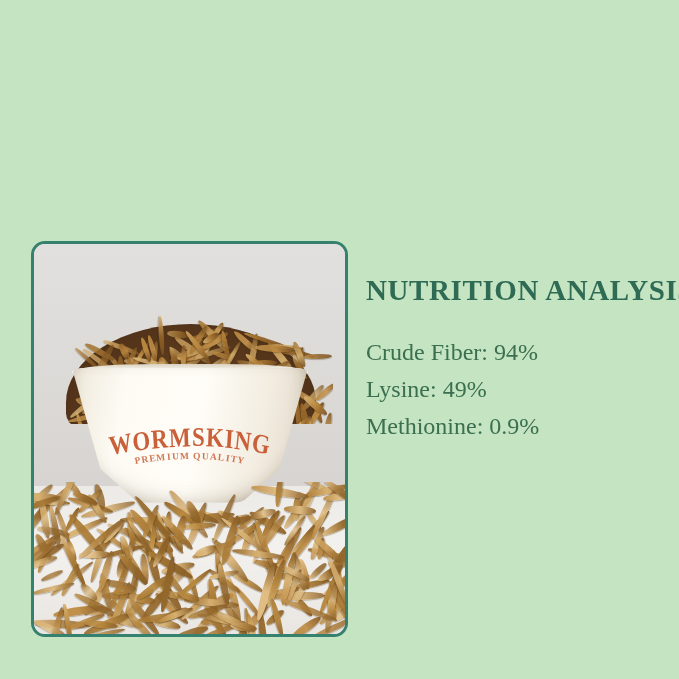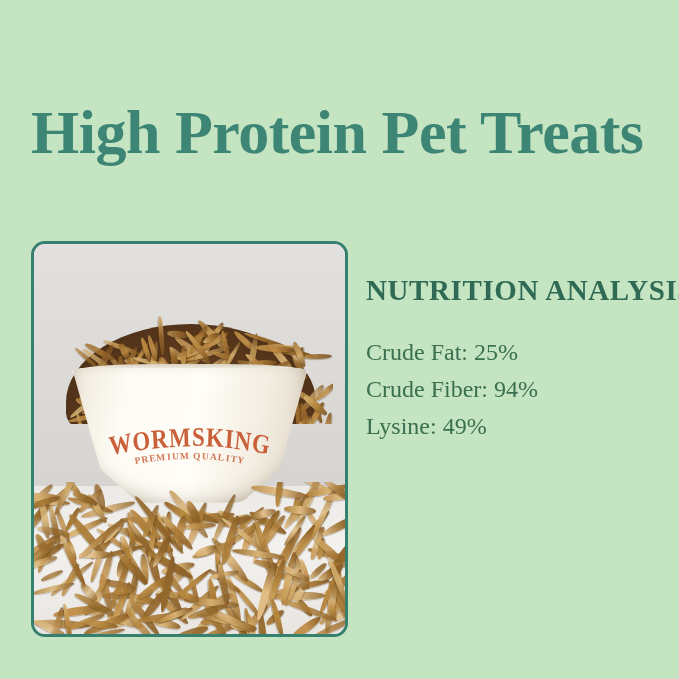--- a/index.html
+++ b/index.html
@@ -200,21 +200,20 @@
     color: #3a6f4f;
     line-height: 37px;
     white-space: nowrap;
   }
 </style>
 </head>
 <body>
 
 <div id="page">
 
-  <h1 id="page-title">High Protein Pet Treats</h1>
 
   <div id="photo-frame">
     <div id="photo-stage">
       <div class="backdrop-wall"></div>
       <div class="backdrop-table"></div>
 
       <div class="pile">
         <div class="pile-mass"></div>
         <div id="pile-worms">
             <div class="worm" style="width: 23.3109px; height: 4.13668px; left: 57.3486px; top: 60.355px; background: linear-gradient(90deg, rgb(193, 145, 76) 0%, rgb(202, 160, 95) 55%, rgb(121, 80, 31) 100%); transform: rotate(-13.4deg); opacity: 0.92;"></div>
@@ -611,19 +610,19 @@
           <div class="worm" style="width: 53.3674px; height: 5.61247px; left: 198.453px; top: 69.128px; background: linear-gradient(90deg, rgb(148, 104, 43) 0%, rgb(216, 178, 114) 50%, rgb(138, 94, 38) 100%); transform: rotate(7.7deg); opacity: 0.93;"></div>
           <div class="worm" style="width: 24.0901px; height: 5.40457px; left: 5.72827px; top: 91.1576px; background: linear-gradient(90deg, rgb(148, 104, 43) 0%, rgb(171, 124, 55) 50%, rgb(138, 94, 38) 100%); transform: rotate(-23.8deg); opacity: 0.8;"></div>
           <div class="worm" style="width: 45.1357px; height: 7.02648px; left: 84.6402px; top: 141.97px; background: linear-gradient(90deg, rgb(193, 145, 76) 0%, rgb(184, 137, 63) 50%, rgb(138, 94, 38) 100%); transform: rotate(48.6deg); opacity: 0.8;"></div>
         </div>
     </div>
   </div>
 
   <div id="nutrition-panel">
     <div id="nutrition-heading">NUTRITION ANALYSIS</div>
     <ul id="nutrition-list">
-        <li>Crude Fat: 25%</li>
         <li>Crude Fiber: 94%</li>
         <li>Lysine: 49%</li>
+        <li>Methionine: 0.9%</li>
       </ul>
   </div>
 
 </div>
 
 </body></html>

